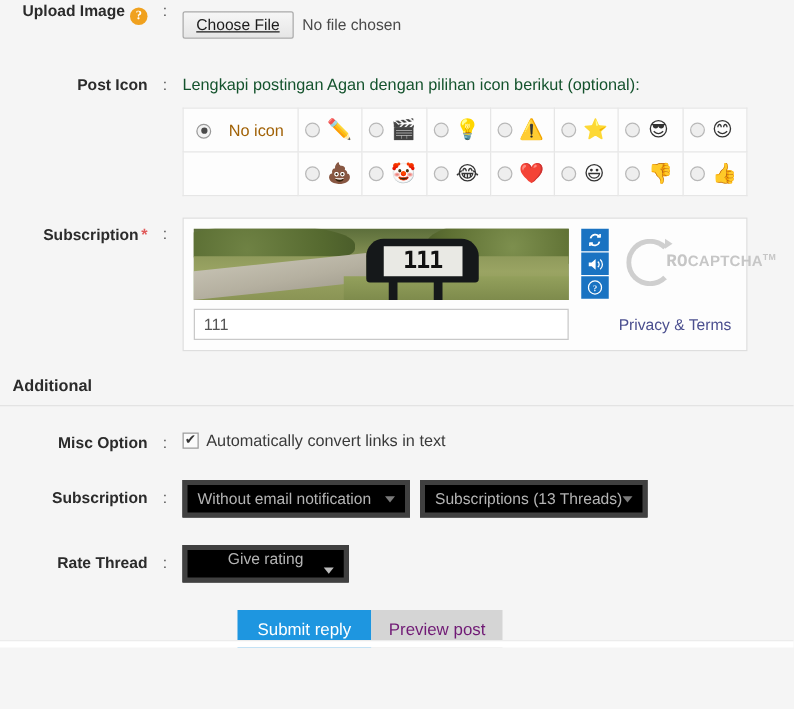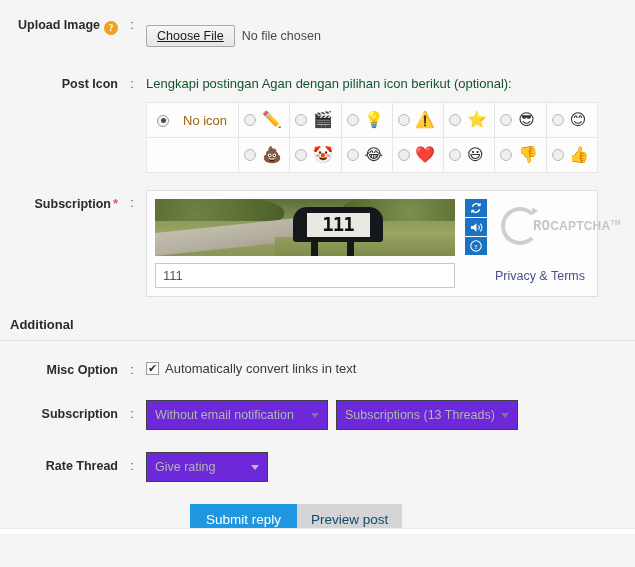--- a/index.html
+++ b/index.html
@@ -262,34 +262,34 @@
     display: inline-flex;
     align-items: center; justify-content: center;
     box-sizing: border-box;
     cursor: pointer;
   }
   .checkbox .tick { font-size: 11px; color: #333; line-height: 1; }
   .checklabel { margin-left: 6px; font-size: 13px; color: #3a3a3a; }
 
   .select {
     height: 30px;
-    border: 1px solid #404040;
-    background: #6d28d9;
+    border: 4px solid #404040;
+    background: #000000;
     display: inline-flex;
     align-items: center;
     padding: 0 8px;
     box-sizing: border-box;
     color: #b4b4b4;
     font-size: 12.5px;
     cursor: pointer;
     position: relative;
   }
   .sel-sub1 { width: 182px; }
   .sel-sub2 { width: 182px; margin-left: 8px; }
-  .sel-rate { width: 122px; }
+  .sel-rate { width: 133px; flex-direction: column; }
   .caret {
     margin-left: auto;
     width: 0; height: 0;
     border-left: 4px solid transparent;
     border-right: 4px solid transparent;
     border-top: 5px solid #7a7a7a;
   }
   .caret.light { border-top-color: #bdbdbd; }
 
   .btn-row { display: flex; }
@@ -298,42 +298,42 @@
     color: #ffffff;
     border: none;
     padding: 0 16px;
     height: 30px;
     font-size: 13.5px;
     cursor: pointer;
     font-family: "Liberation Sans", sans-serif;
   }
   .btn-preview {
     background: #d5d5d5;
-    color: #0c4a6e;
+    color: #701a75;
     border: none;
     padding: 0 14px;
     height: 30px;
     font-size: 13.5px;
     cursor: pointer;
     font-family: "Liberation Sans", sans-serif;
   }
   .bottom-bar {
     position: absolute;
     left: 0; right: 0; bottom: 0;
     height: 5px;
     background: #ffffff;
     border-top: 1px solid #ececec;
   }
 </style>
 </head>
 <body>
 
 <div class="form-root">
 
-  <div class="row" style="padding-top:16px;">
+  <div class="row" style="">
     <div class="label-col">
       <span>Upload Image</span><span class="help-icon">?</span>
     </div>
     <div class="colon-col">:</div>
     <div class="field-col">
       <div class="file-line">
         <button class="choose-file-btn">Choose File</button>
         <span class="no-file-text">No file chosen</span>
       </div>
     </div>

